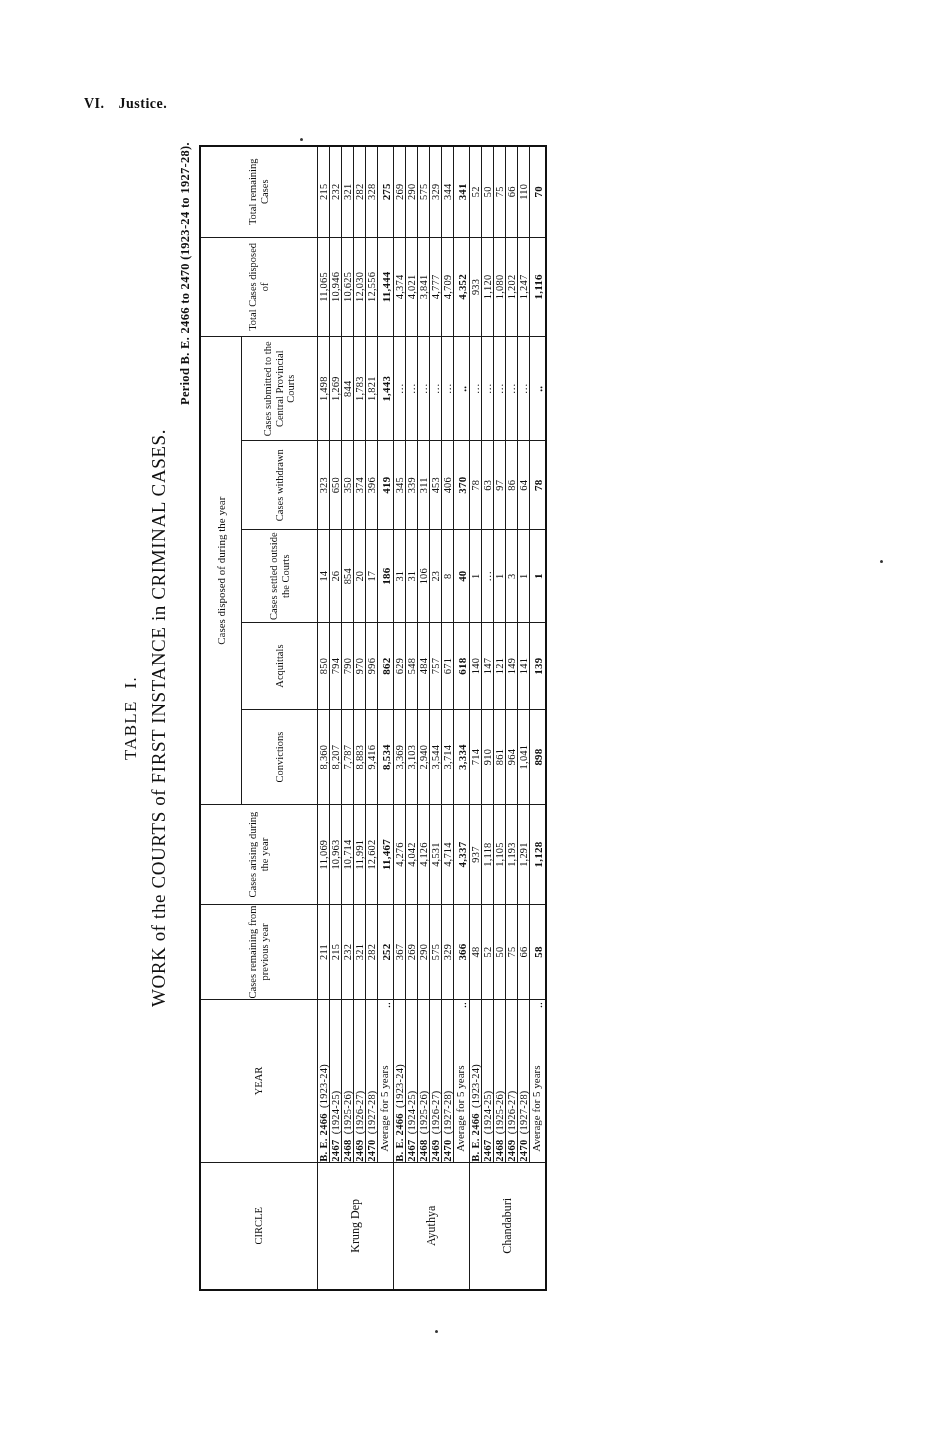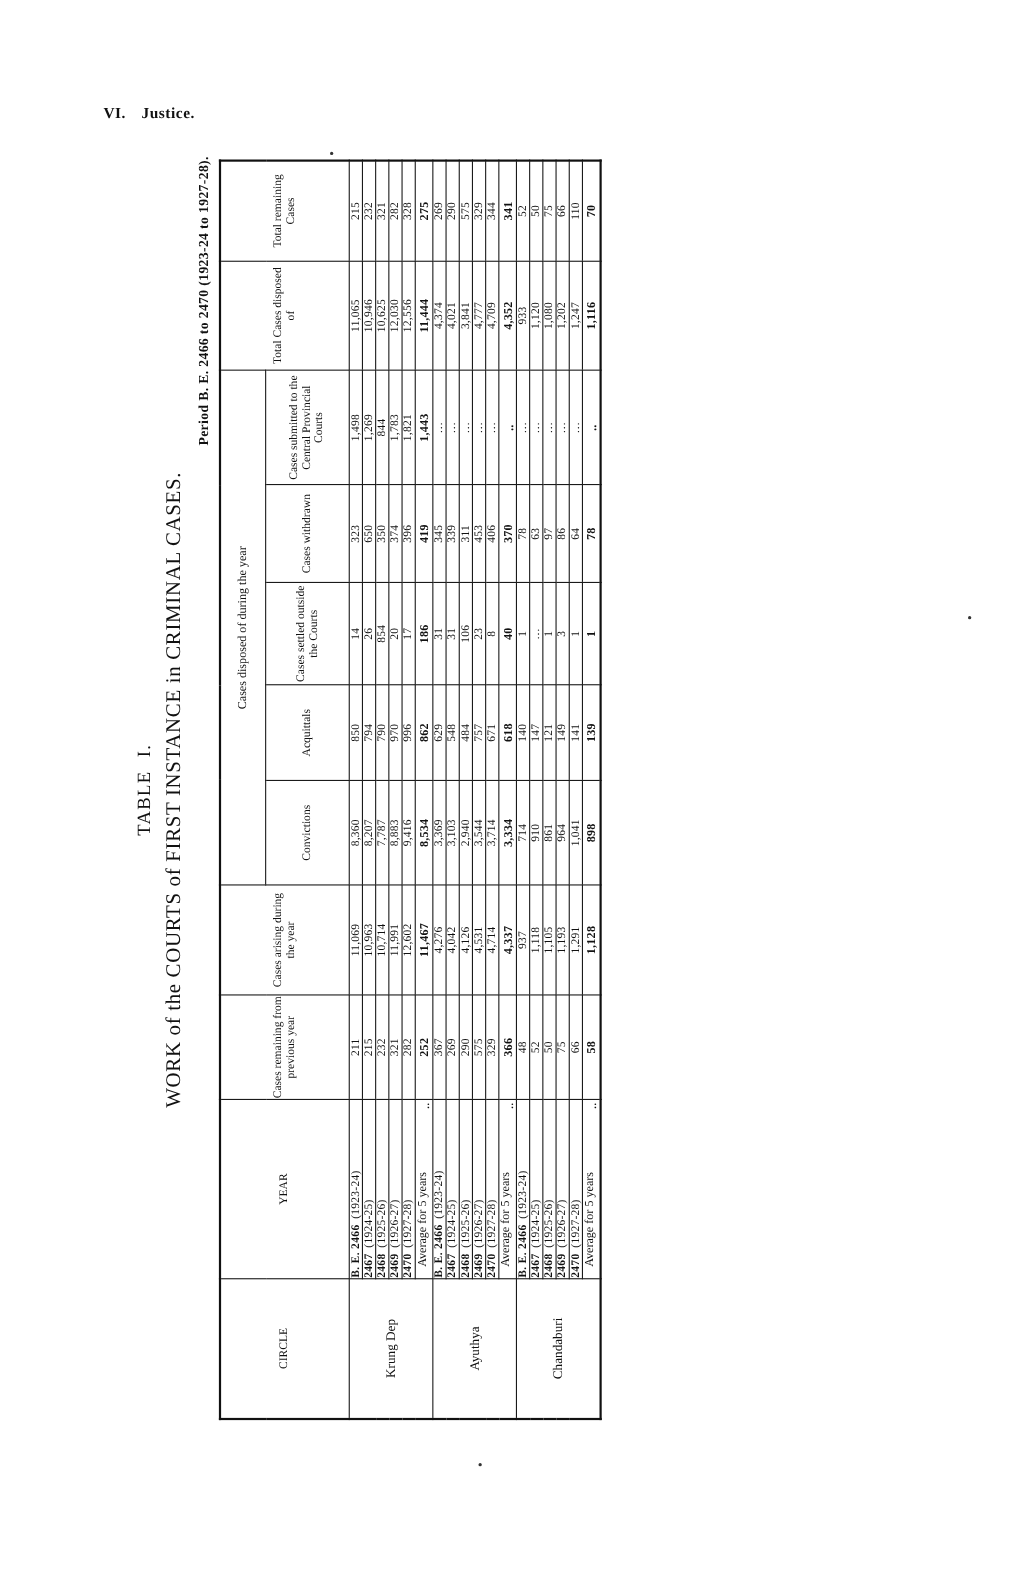--- a/index.html
+++ b/index.html
@@ -12,21 +12,21 @@
     height: 1436px;
     position: relative;
     font-family: "Liberation Serif", serif;
     color: #111;
     overflow: hidden;
   }
 
   
   .section-head {
     position: absolute;
-    left: 94px;
+    left: 84px;
     top: 96px;
     font-family: "Liberation Serif", serif;
     font-weight: bold;
     font-size: 14px;
     letter-spacing: 0.5px;
   }
   .section-head .sh-num { margin-right: 14px; }
 
   .page-number {
     position: absolute;

